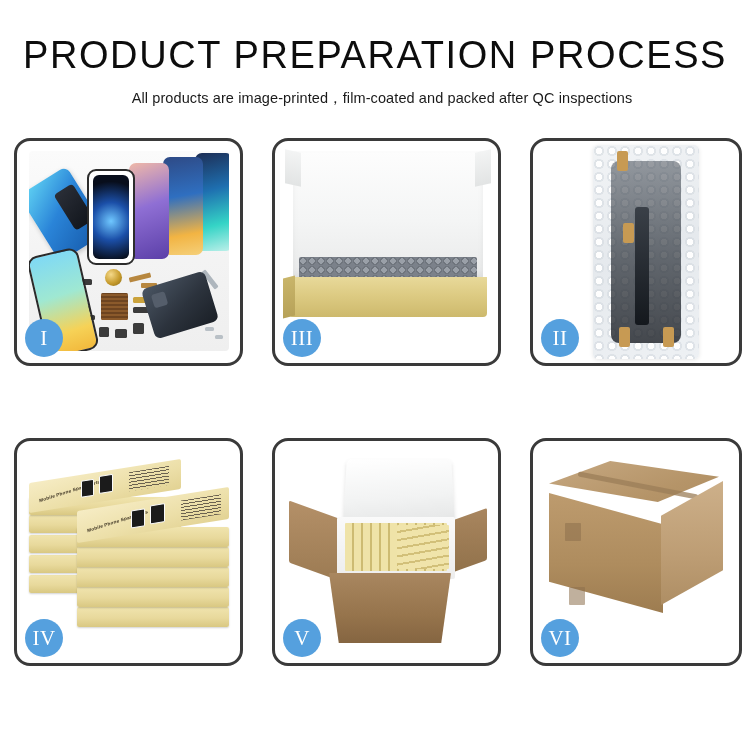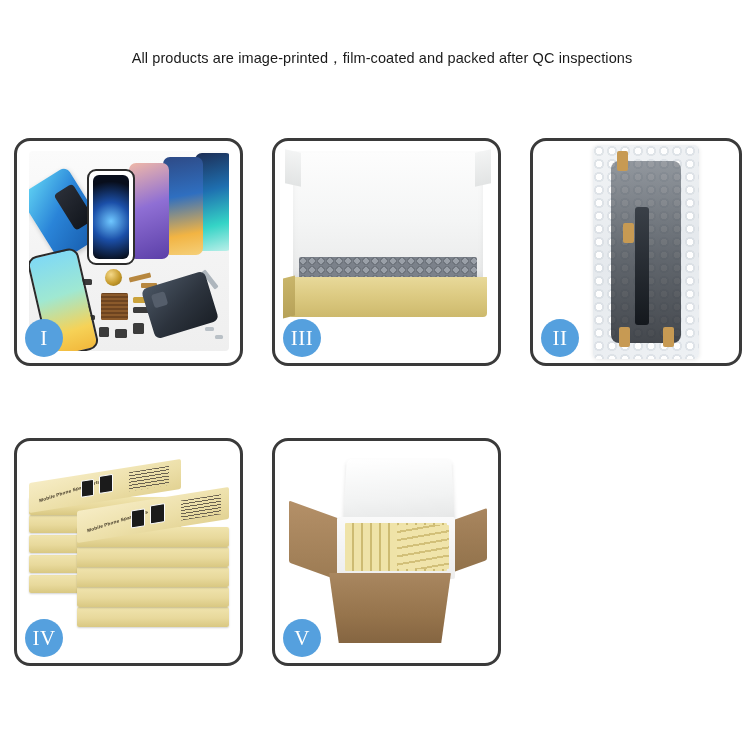--- a/index.html
+++ b/index.html
@@ -350,20 +350,21 @@
     background: rgba(140,112,76,.55);
     border-radius: 1px;
   }
 </style>
 </head>
 <body>
 
 <div class="page">
 
   <div class="header">
+    <div class="page-title">PRODUCT PREPARATION PROCESS</div>
     <div class="page-subtitle">All products are image-printed，film-coated and packed after QC inspections</div>
   </div>
 
   <div class="grid">
 
     <div class="panel">
       <div class="panel-stage">
         <div class="p1-bg">
           <div class="ph ph-flex"></div>
           <div class="ph ph-glass"></div>
@@ -460,15 +461,28 @@
           <div class="p5-flapR"></div>
           <div class="p5-foamrim"></div>
           <div class="p5-contents"></div>
           <div class="p5-contents2"></div>
           <div class="p5-body"></div>
         </div>
         <div class="badge">V</div>
       </div>
     </div>
 
+    <div class="panel">
+      <div class="panel-stage">
+        <div class="p6">
+          <div class="c-top"></div>
+          <div class="c-seam"></div>
+          <div class="c-left"></div>
+          <div class="c-right"></div>
+          <div class="c-tab" style="left:22px;top:62px;"></div>
+          <div class="c-tab" style="left:26px;top:126px;"></div>
+        </div>
+        <div class="badge">VI</div>
+      </div>
+    </div>
 
   </div>
 </div>
 
 </body></html>

